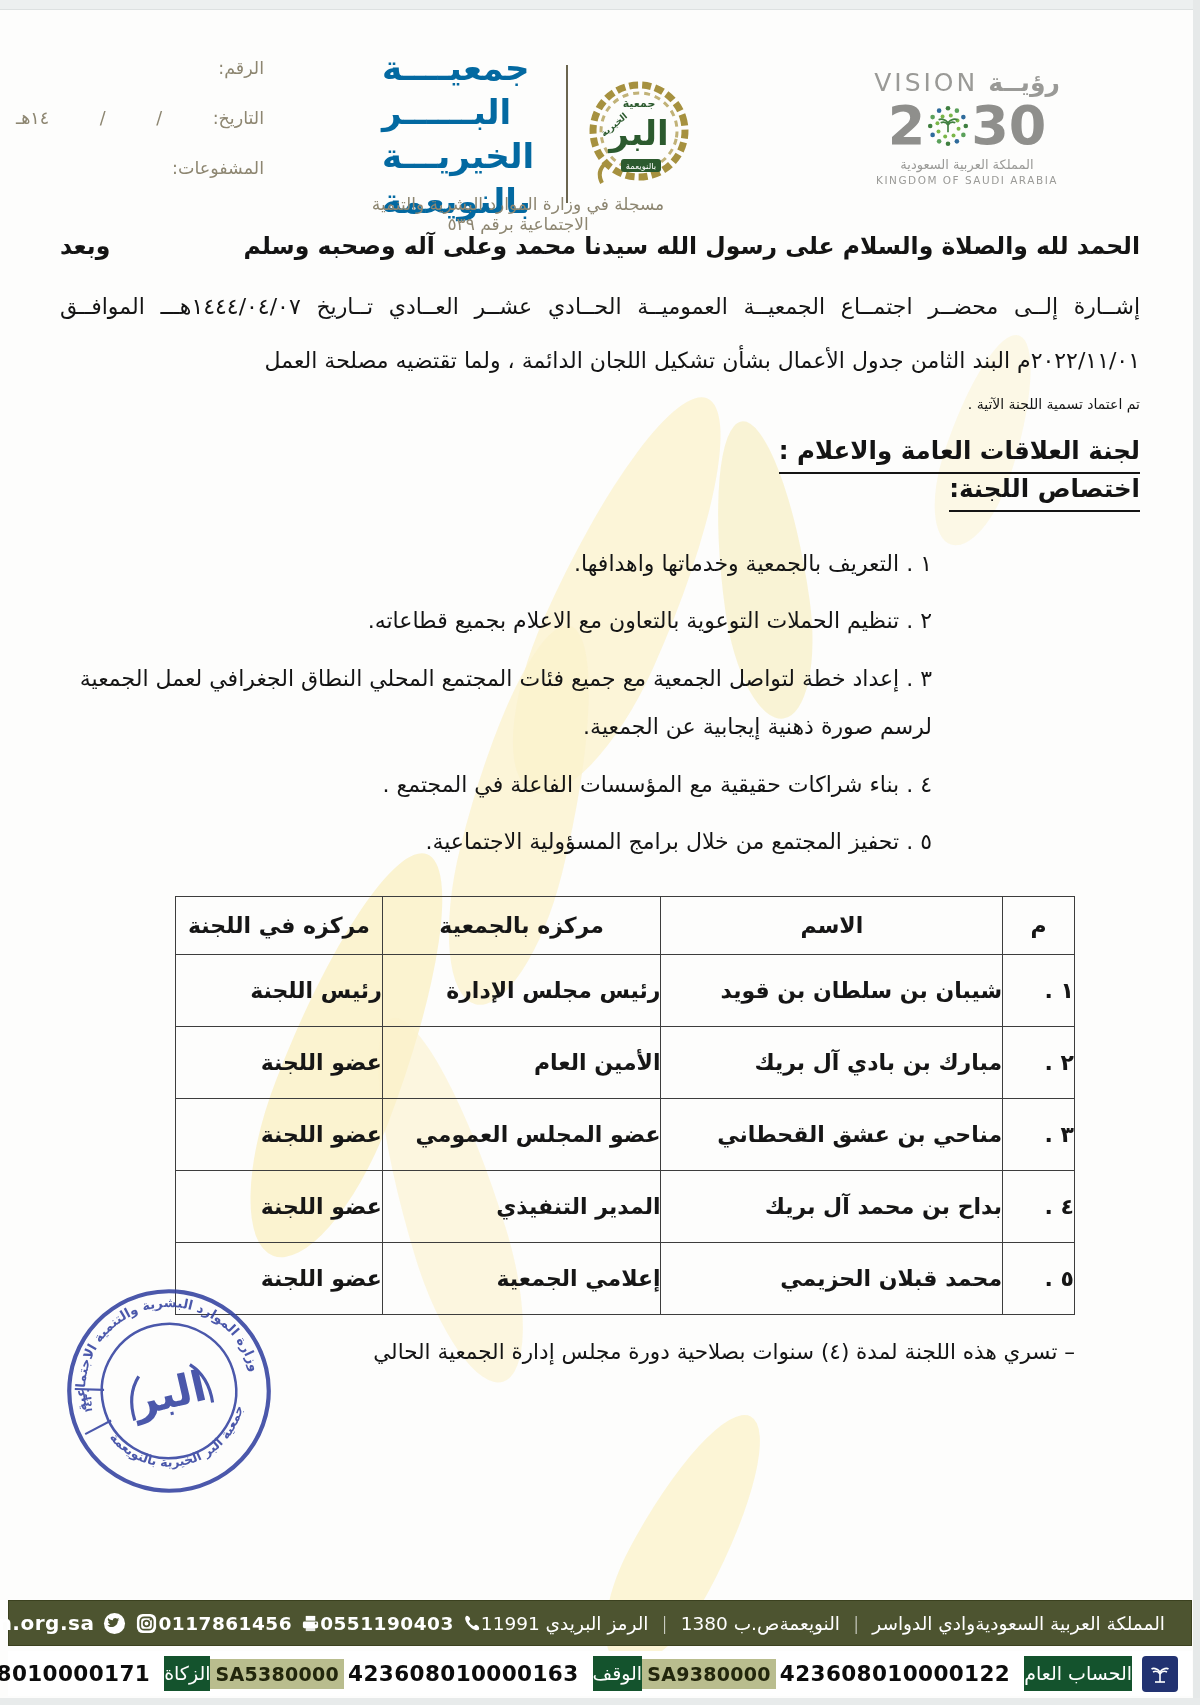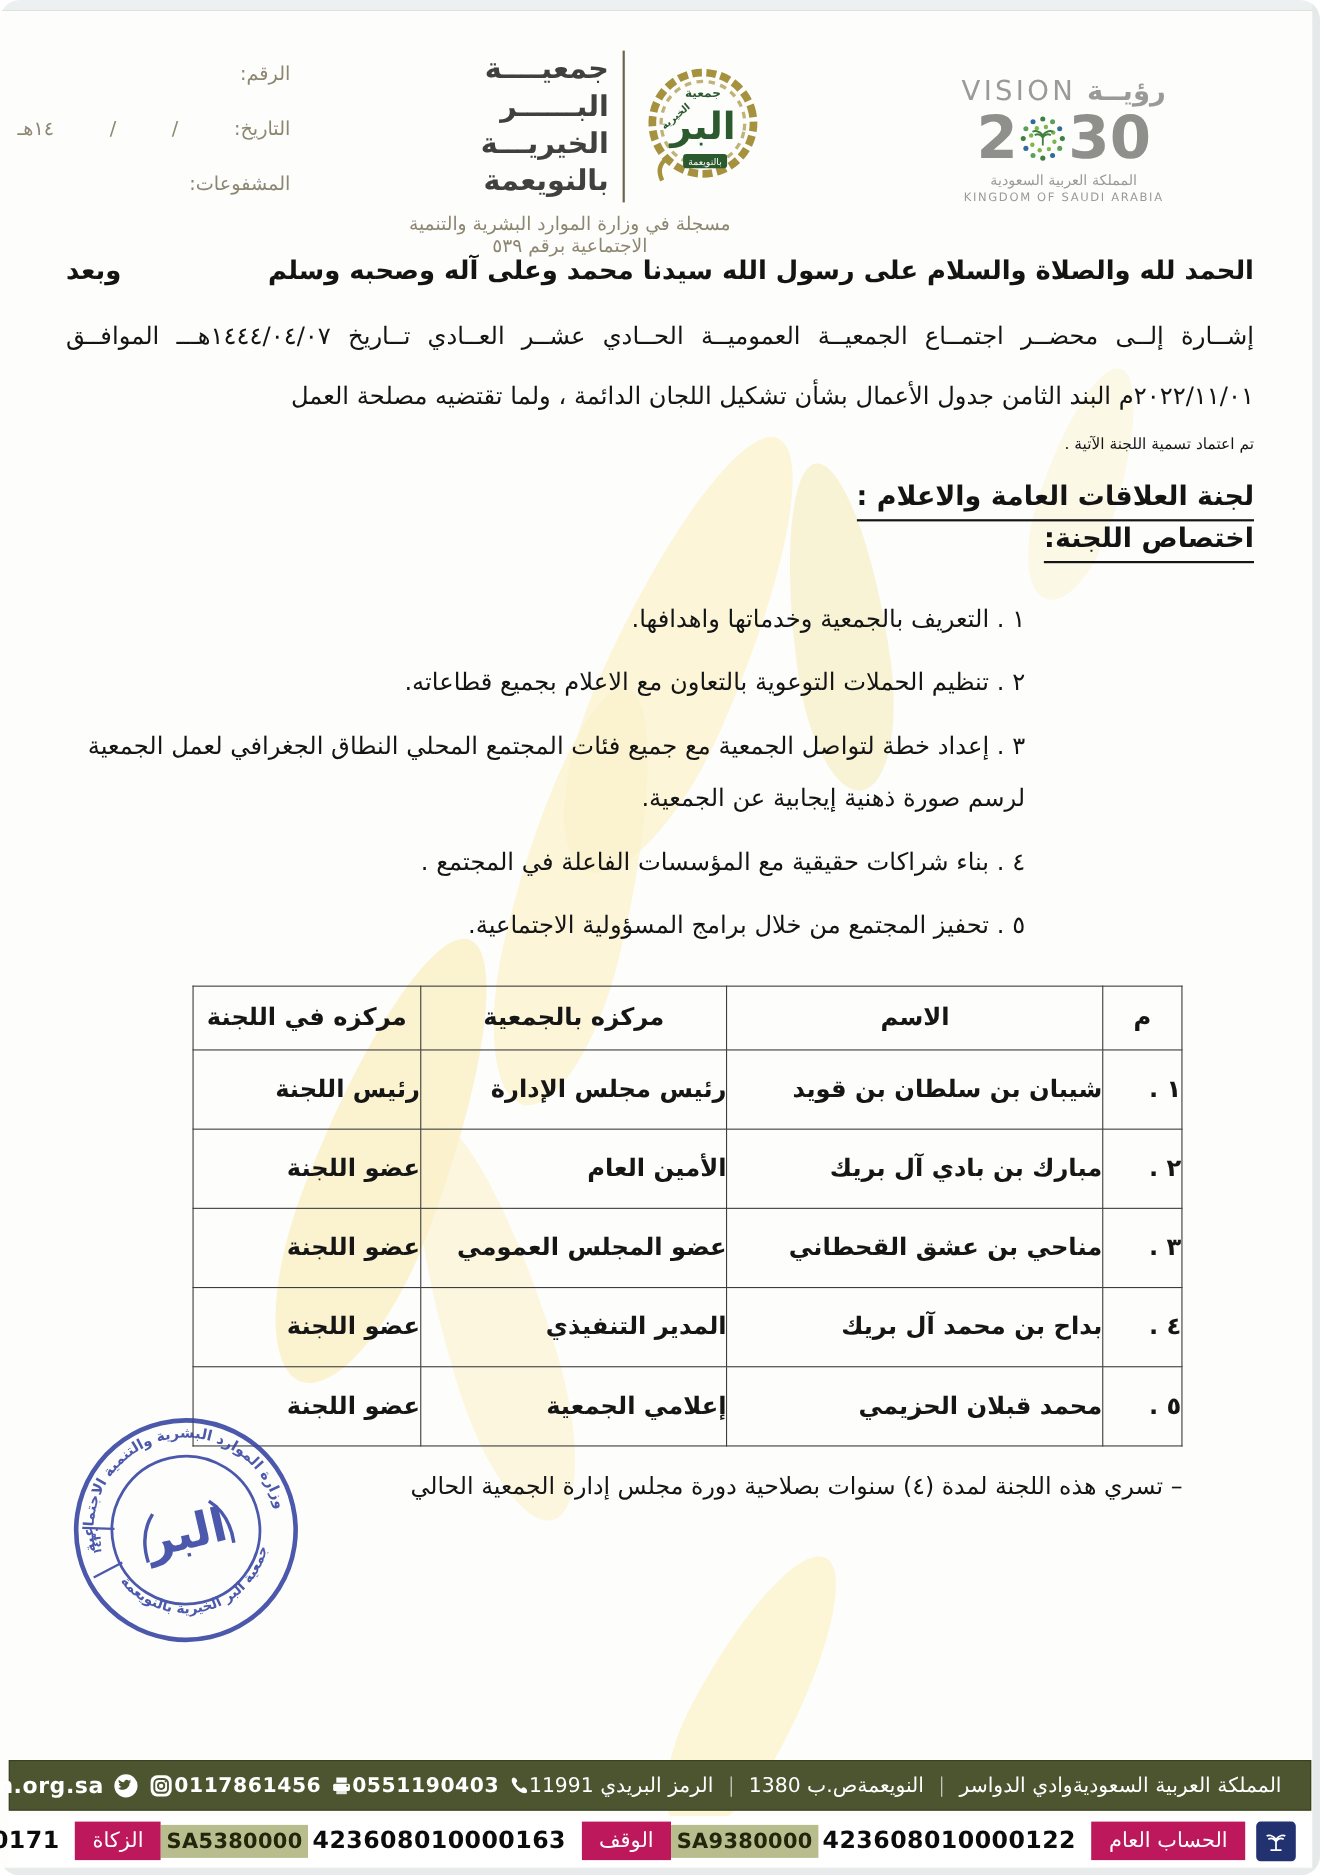--- a/index.html
+++ b/index.html
@@ -1,17 +1,17 @@
 <!DOCTYPE html>
 <html lang="ar"><head>
 <meta charset="utf-8">
 <style>
   * { margin:0; padding:0; box-sizing:border-box; }
   html,body { width:1200px; height:1705px; background:#fff; font-family:"DejaVu Sans", sans-serif; overflow:hidden; }
-  .page { position:relative; width:1200px; height:1705px; background:#fdfdfc; overflow:hidden;border-radius:18px; }
+  .page { position:relative; width:1200px; height:1705px; background:#fdfdfc; overflow:hidden; }
 
   
   .scan-top { position:absolute; top:0; left:0; right:0; height:10px; background:#edf0f0; border-bottom:1px solid #dde1e1; z-index:5; }
   .scan-bottom { position:absolute; bottom:0; left:0; right:0; height:7px; background:#e8ebeb; z-index:5; }
   .scan-right { position:absolute; top:0; right:0; width:7px; height:100%; background:#e6e9e9; z-index:5; }
 
   
   .leaf { position:absolute; background:#fbf2cc; opacity:.75; border-radius:50% 50% 50% 50% / 62% 62% 38% 38%; z-index:0; }
   .leaf.l1 { width:120px; height:430px; left:560px; top:380px; transform:rotate(24deg); }
   .leaf.l2 { width:85px;  height:300px; left:720px; top:420px; transform:rotate(-8deg); background:#f7ecba; opacity:.6; }
@@ -19,21 +19,21 @@
   .leaf.l4 { width:120px; height:430px; left:290px; top:840px; transform:rotate(21deg); background:#f9efc2; }
   .leaf.l5 { width:95px;  height:380px; left:400px; top:1010px; transform:rotate(-17deg); opacity:.6; }
   .leaf.l6 { width:90px;  height:280px; left:640px; top:1400px; transform:rotate(28deg); opacity:.8; }
   .leaf.l7 { width:70px;  height:220px; left:950px; top:330px; transform:rotate(18deg); opacity:.45; }
 
   
   .meta { position:absolute; top:58px; left:16px; width:248px; direction:rtl; color:#8d8671; font-size:17.5px; z-index:2; }
   .meta .row { margin-bottom:30px; }
   .meta .row.date { display:flex; justify-content:space-between; align-items:baseline; }
   .org-block { position:absolute; top:46px; left:382px; width:318px; display:flex; direction:ltr; align-items:center; z-index:2; }
-  .org-name { width:172px; text-align:right; direction:rtl; font-size:26px; font-weight:700; color:#404040; line-height:1.3; letter-spacing:0; }
+  .org-name { width:172px; text-align:left; direction:rtl; font-size:34px; font-weight:700; color:#0369a1; line-height:1.3; letter-spacing:0; }
   .org-divider { width:2.5px; height:138px; background:#6b654f; margin:0 10px 0 12px; }
   .reg-note { position:absolute; top:194px; left:348px; width:340px; text-align:center; direction:rtl; font-size:17px; color:#8d8671; z-index:2; }
 
   .vision { position:absolute; top:68px; left:858px; width:218px; text-align:center; color:#9a9a97; z-index:2; }
   .vision .line1 { display:flex; justify-content:center; align-items:baseline; gap:10px; font-size:25px; }
   .vision .en { letter-spacing:3px; font-weight:400; }
   .vision .ar { font-weight:600; }
   .vision .line2 { display:flex; justify-content:center; align-items:center; margin-top:2px; }
   .vision .digit { font-size:54px; font-weight:700; color:#8f8f8c; line-height:1; }
   .vision .line3 { font-size:13px; margin-top:4px; color:#9a9a97; }
@@ -67,21 +67,21 @@
   
   .footer-bar { position:absolute; top:1600px; left:8px; right:8px; height:46px; background:#4d5430; border:1px solid #3b411f; display:flex; direction:rtl; align-items:center; justify-content:space-between; padding:0 26px; color:#fff; font-size:18.5px; z-index:4; }
   .fgroup { display:flex; align-items:center; gap:9px; white-space:nowrap; }
   .fsep { opacity:.85; padding:0 4px; font-weight:300; }
   .num { direction:ltr; font-weight:700; letter-spacing:.5px; }
   .icon { display:inline-flex; align-items:center; justify-content:center; }
 
   
   .accounts { position:absolute; top:1651px; left:8px; right:8px; height:45px; display:flex; direction:rtl; align-items:center; justify-content:space-between; padding:0 14px 0 40px; background:#fff; z-index:4; }
   .acct { display:flex; direction:rtl; align-items:center; gap:10px; }
-  .acct-label { background:#be185d; color:#fff; font-size:19px; padding:6px 16px 7px; white-space:nowrap; }
+  .acct-label { background:#14532d; color:#fff; font-size:19px; padding:6px 0 7px; white-space:nowrap; }
   .iban { direction:ltr; display:flex; align-items:center; }
   .iban-prefix { background:#b9bd8e; color:#22260c; font-size:19px; font-weight:700; padding:4px 5px; letter-spacing:.3px; }
   .iban-rest { color:#0c0c0c; font-size:21.5px; font-weight:700; letter-spacing:.4px; padding:0 4px; }
   .bank-badge { width:36px; height:36px; background:#223271; border-radius:4px; display:flex; align-items:center; justify-content:center; }
 </style>
 </head>
 <body>
 
 <div class="page">
   <div class="scan-top"></div>

